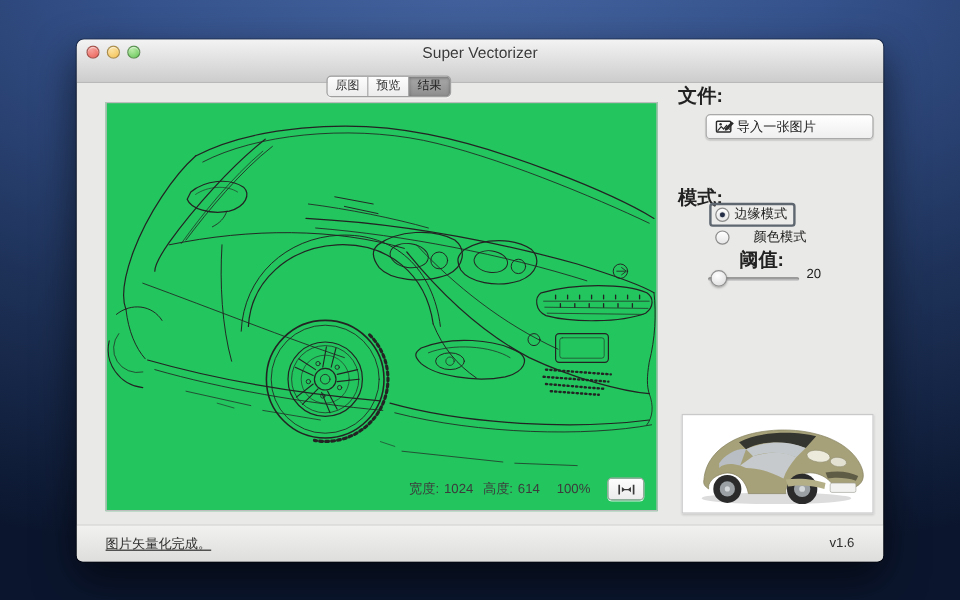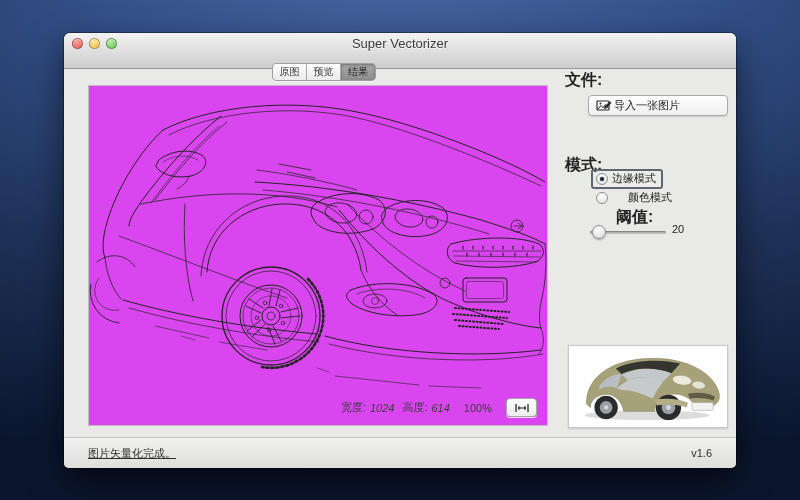--- a/index.html
+++ b/index.html
@@ -46,29 +46,29 @@
   }
   .seg:last-child { border-right:none; }
   .seg.selected {
     background:linear-gradient(#a9a9a9,#8f8f8f);
     color:#1c1c1c; box-shadow:inset 0 1px 3px rgba(0,0,0,.35);
   }
 
   
   .canvas {
     position:absolute; left:24px; top:52px; width:460px; height:341px;
-    background:#d946ef; border:1px solid #bdbdbd;
+    background:#22c55e; border:1px solid #bdbdbd;
   }
   .canvas svg.car { position:absolute; left:0; top:0; }
   .canvas-info {
     position:absolute; right:10px; bottom:8px; display:flex; align-items:center;
     font-size:11px; color:#3c3c3c;
   }
   .canvas-info .dim { margin-right:4px; }
-  .canvas-info .val { margin-right:8px;font-style:italic; }
+  .canvas-info .val { margin-right:8px; }
   .canvas-info .zoom { margin:0 14px 0 6px; }
   .fitbtn {
     width:31px; height:19px; border:1px solid #a5a5a5; border-radius:4px;
     background:linear-gradient(#fdfdfd,#ececec); display:flex; align-items:center;
     justify-content:center; box-shadow:0 1px 0 rgba(255,255,255,.8); cursor:default;
   }
 
   
   .side-label { position:absolute; font-size:16px; font-weight:bold; color:#222; }
   .sbtn {

